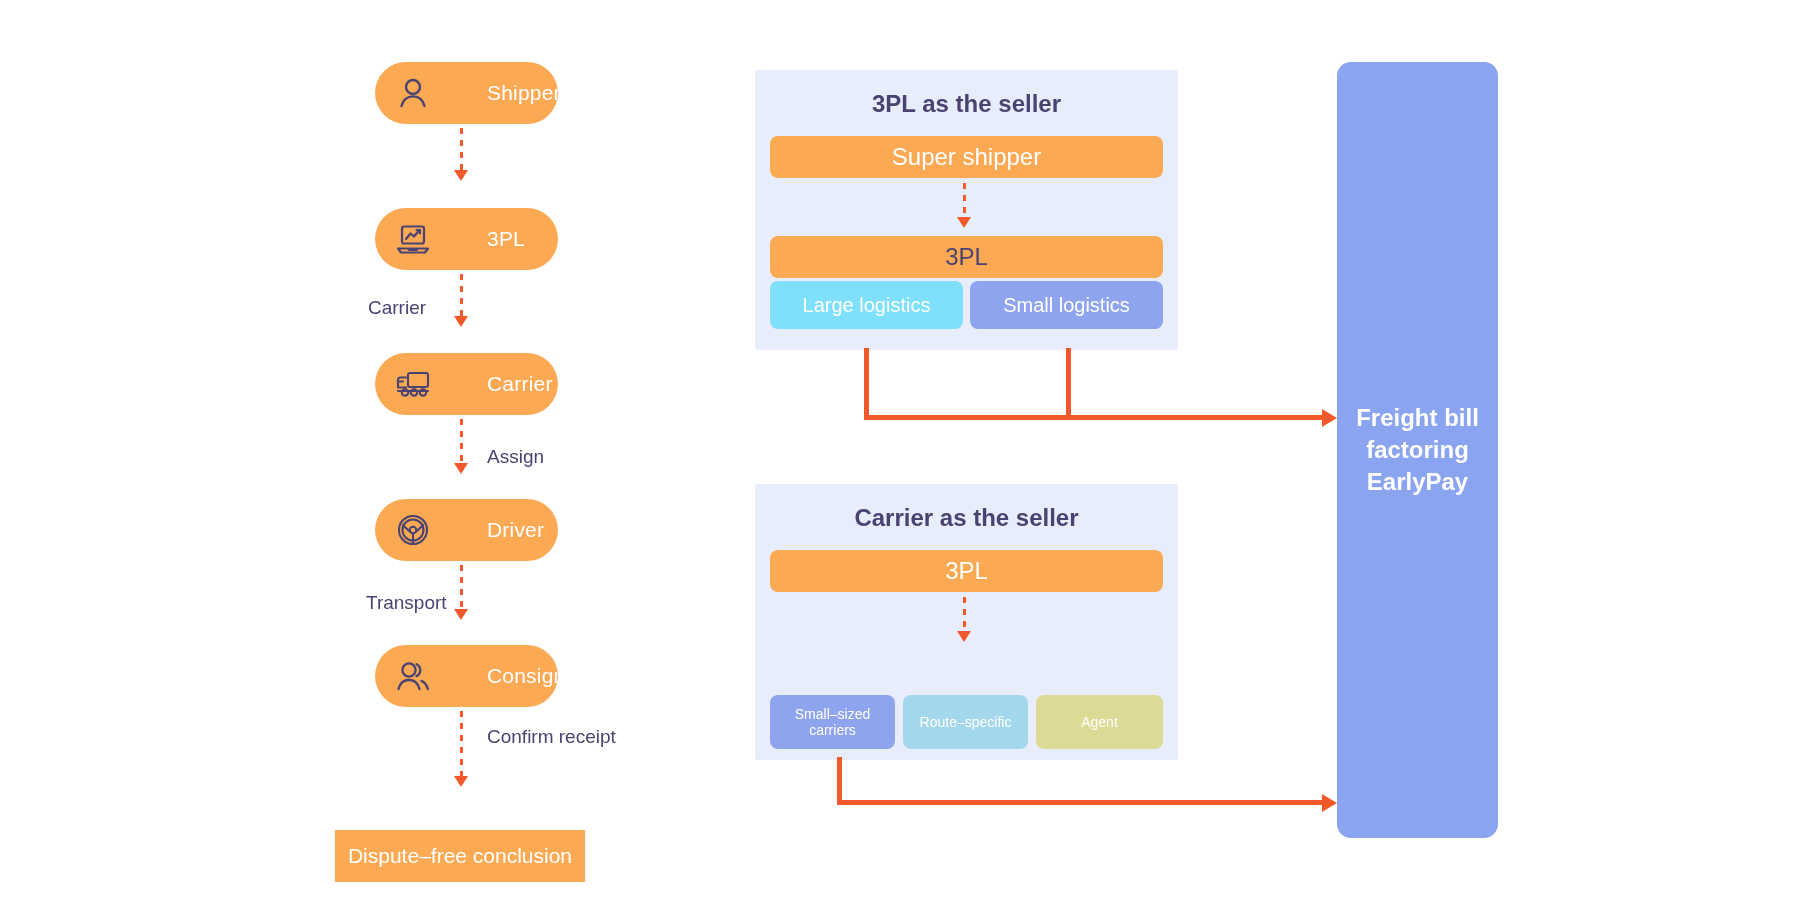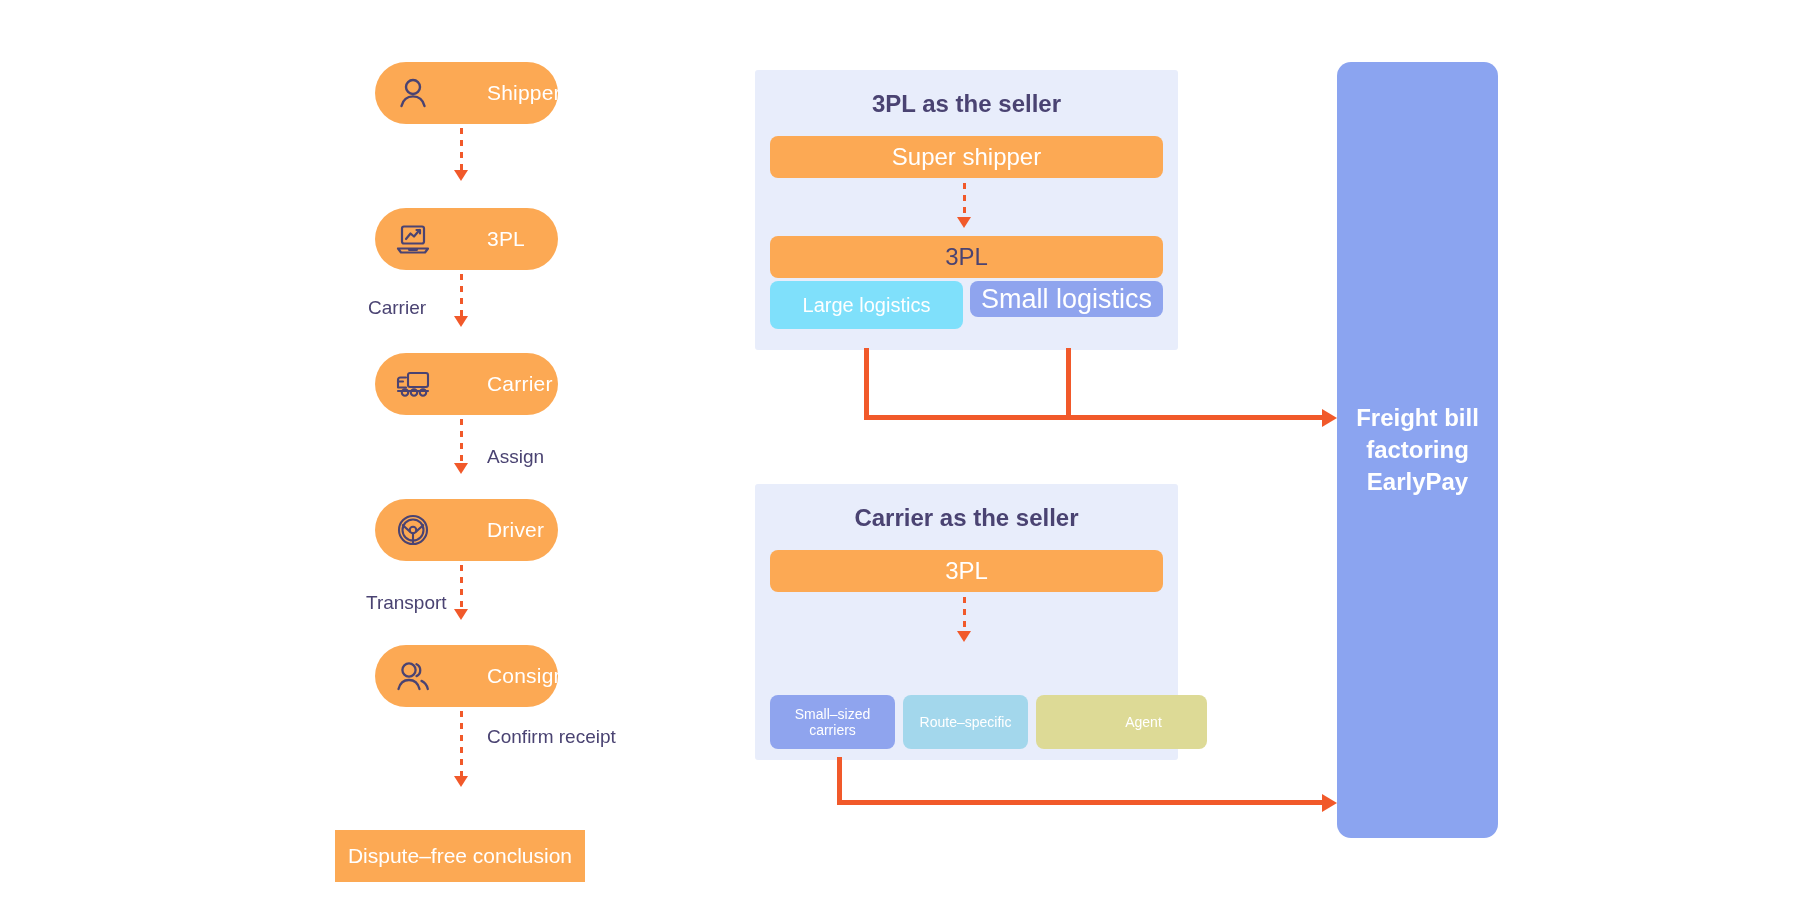--- a/index.html
+++ b/index.html
@@ -256,21 +256,21 @@
     <div class="vdash" style="left:208px;top:113px;height:34px;"></div>
     <div class="vhead" style="left:202px;top:147px;"></div>
 
     <div class="bar bar-orange purple" style="left:15px;top:166px;width:393px;height:42px;">
       <span>3PL</span>
     </div>
 
     <div class="chip" style="left:15px;top:211px;width:193px;height:48px;background:#7FE0FB;font-size:20px;">
       <span>Large logistics</span>
     </div>
-    <div class="chip" style="left:215px;top:211px;width:193px;height:36px;background:#8FA4EE;font-size:27px;">
+    <div class="chip" style="left:215px;top:211px;width:193px;height:48px;background:#8FA4EE;font-size:20px;">
       <span>Small logistics</span>
     </div>
   </div>
 
   <div class="panel" style="left:755px;top:484px;width:423px;height:276px;">
     <div class="panel-title" style="top:20px;">Carrier as the seller</div>
 
     <div class="bar bar-orange white" style="left:15px;top:66px;width:393px;height:42px;">
       <span>3PL</span>
     </div>
@@ -278,21 +278,21 @@
     <div class="vdash" style="left:208px;top:113px;height:34px;"></div>
     <div class="vhead" style="left:202px;top:147px;"></div>
 
 
     <div class="chip" style="left:15px;top:211px;width:125px;height:54px;background:#8FA4EE;font-size:14px;">
       <span>Small–sized carriers</span>
     </div>
     <div class="chip" style="left:148px;top:211px;width:125px;height:54px;background:#A3D7EC;font-size:14px;">
       <span>Route–specific</span>
     </div>
-    <div class="chip" style="left:281px;top:211px;width:127px;height:54px;background:#DDDA96;font-size:14px;padding-left:44px;">
+    <div class="chip" style="left:281px;top:211px;width:127px;height:54px;background:#DDDA96;font-size:14px;">
       <span>Agent</span>
     </div>
   </div>
 
   <div class="sv" style="left:864px;top:348px;height:72px;"></div>
   <div class="sv" style="left:1066px;top:348px;height:72px;"></div>
   <div class="sh" style="left:864px;top:415px;width:458px;"></div>
   <div class="shead" style="left:1322px;top:409px;"></div>
 
   <div class="sv" style="left:837px;top:757px;height:48px;"></div>

